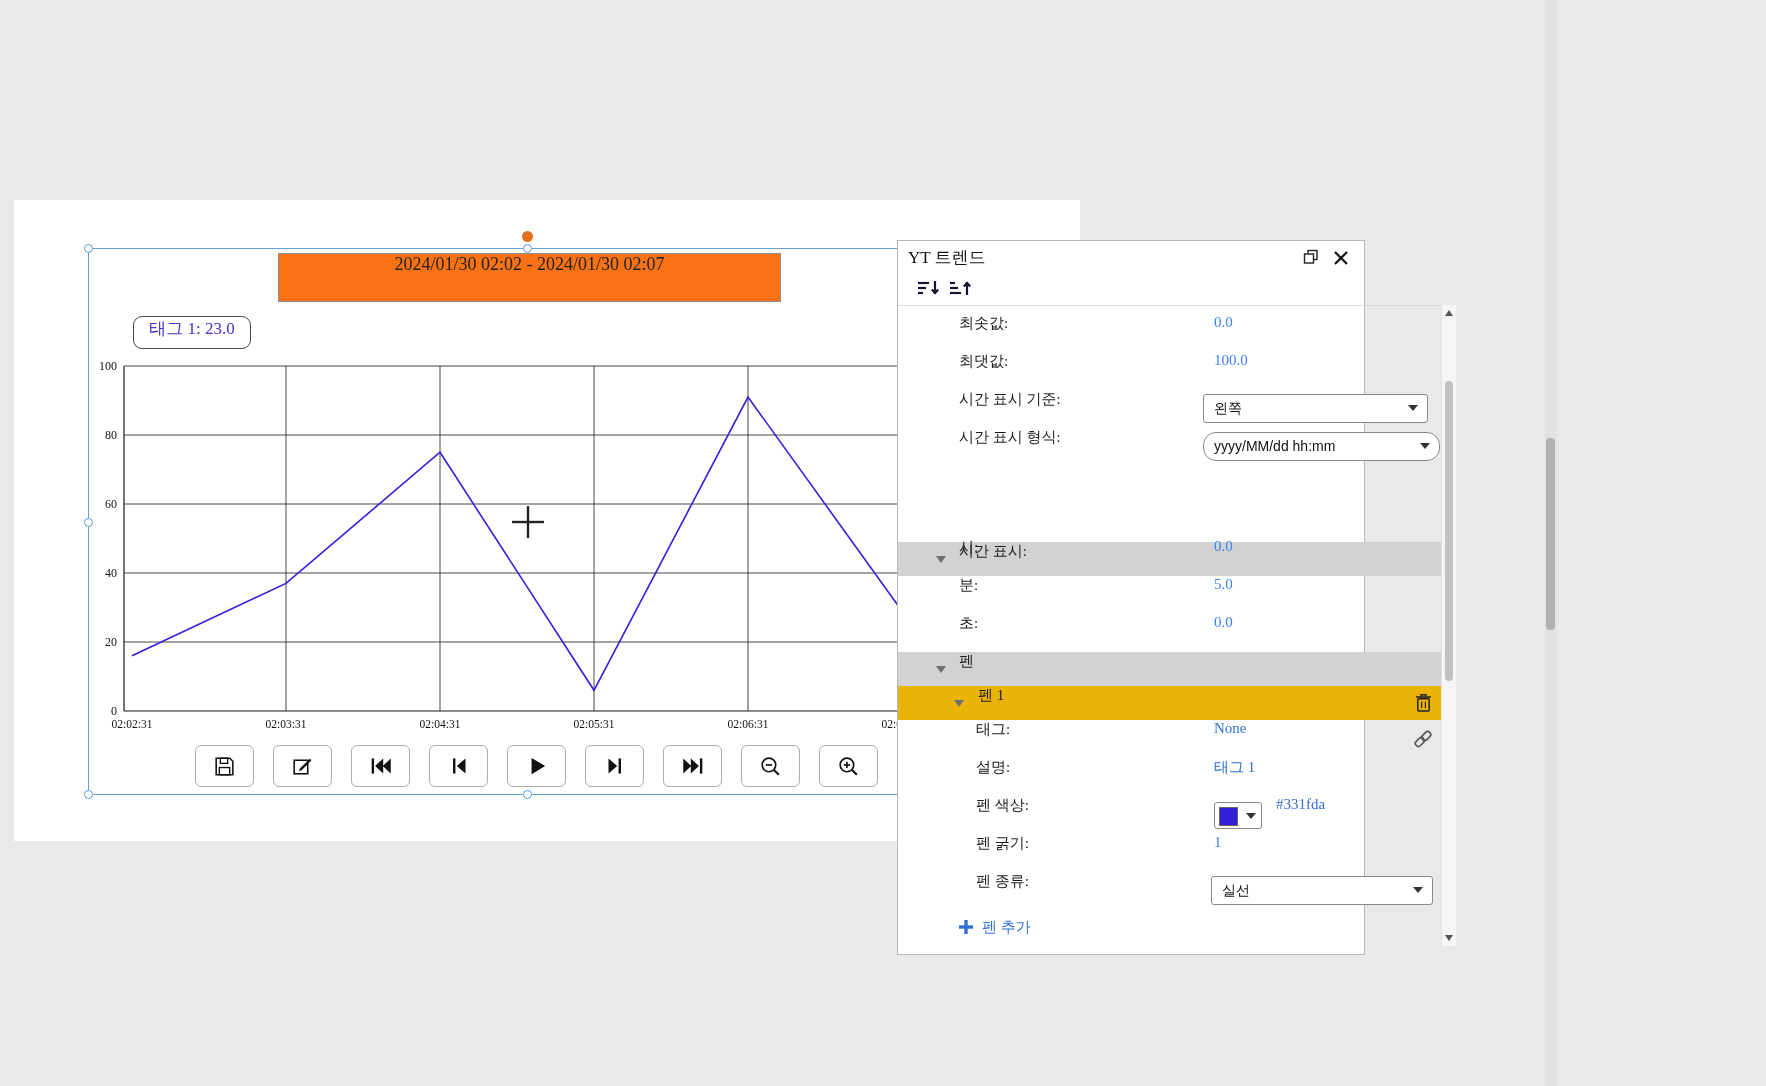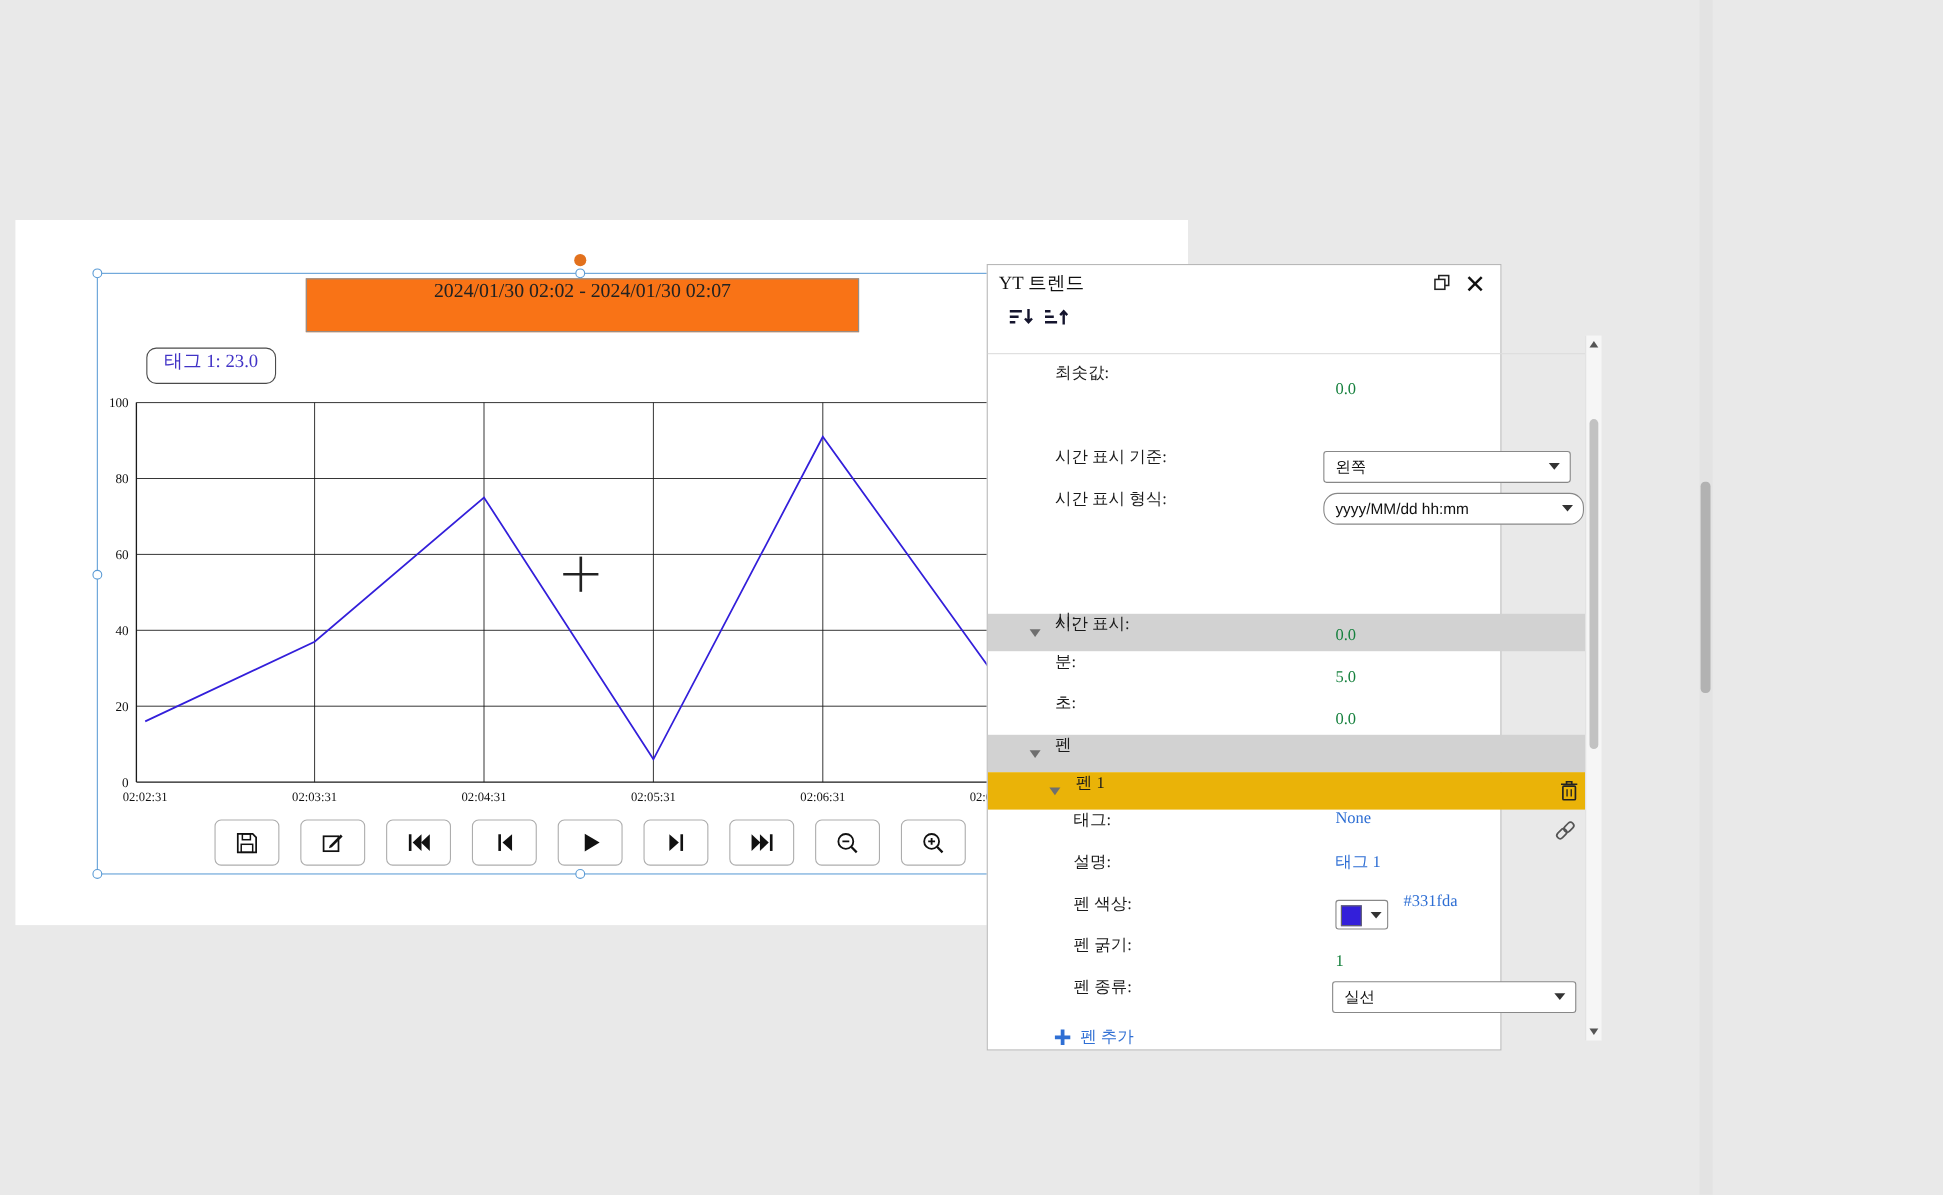--- a/index.html
+++ b/index.html
@@ -21,26 +21,26 @@
   #wtoolbar{left:106px;top:496px;display:flex;gap:19px;}
   .tbtn{width:57px;height:40px;border:1px solid #adadad;border-radius:6px;background:#fff;
     display:flex;align-items:center;justify-content:center;}
   
   #panel{left:897px;top:240px;width:468px;height:715px;background:#fff;border:1px solid #b8b8b8;
     box-sizing:border-box;z-index:10;}
   #panel-title{position:absolute;left:10px;top:5px;font:17px "Liberation Serif",serif;color:#111;}
   .hdr-btn{position:absolute;top:8px;width:20px;height:18px;}
   #sort-row{position:absolute;left:0;top:36px;width:100%;height:26px;}
   .sort-btn{position:absolute;top:1px;width:30px;height:24px;}
-  #plist{position:absolute;left:0;top:80px;width:543px;height:641px;border-top:1px solid #ddd;overflow:hidden;text-align:right;}
+  #plist{position:absolute;left:0;top:64px;width:543px;height:641px;border-top:1px solid #ddd;overflow:hidden;}
   .prow{position:absolute;left:0;width:543px;height:38px;}
   .plabel{position:absolute;left:61px;top:0;line-height:38px;font:15px "Liberation Serif",serif;color:#1a1a1a;}
   .plabel.indent{left:78px;}
   .pvalue{position:absolute;left:316px;top:0;line-height:38px;font:15px "Liberation Serif",serif;}
-  .orange{color:#15803d;margin-top:16px;}
+  .orange{color:#3b82f6;}
   .blue{color:#2f6fd4;}
   .psection{position:absolute;left:0;width:543px;height:34px;background:#d2d2d2;}
   .psection.sub{background:#eab308;}
   .sec-label{position:absolute;left:61px;line-height:34px;font:15px "Liberation Serif",serif;color:#1a1a1a;}
   .sec-label.sub{left:80px;}
   .tri{position:absolute;left:38px;top:14px;width:0;height:0;border-left:5px solid transparent;
     border-right:5px solid transparent;border-top:7px solid #6f6f6f;}
   .tri.sub{left:56px;}
   .dd{position:absolute;top:4px;height:29px;background:#fff;border:1px solid #888;border-radius:3px;
     box-sizing:border-box;font:14px "Liberation Sans",sans-serif;color:#111;padding-left:16px;}
@@ -213,20 +213,24 @@
     </div>
   </div>
 
   <div id="plist">
 
     <div class="prow" style="top:8px;">
       <span class="plabel">최솟값:</span>
       <span class="pvalue orange">0.0</span>
     </div>
 
+    <div class="prow" style="top:46px;">
+      <span class="plabel">최댓값:</span>
+      <span class="pvalue orange">100.0</span>
+    </div>
 
     <div class="prow" style="top:84px;">
       <span class="plabel">시간 표시 기준:</span>
       <div class="dd" style="left:305px;width:225px;">
         <span class="dd-text">왼쪽</span>
         <span class="dd-arrow"></span>
       </div>
     </div>
 
     <div class="prow" style="top:122px;">

